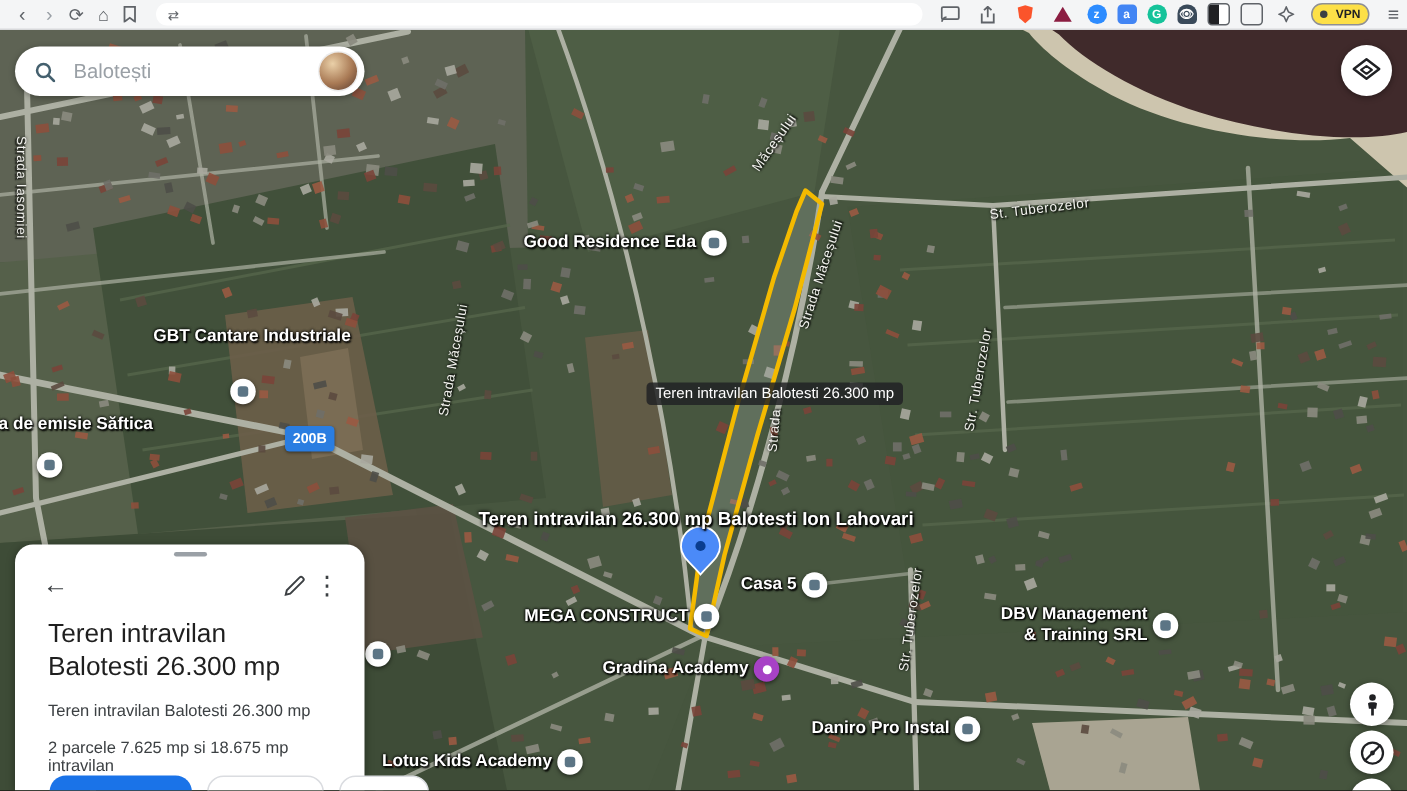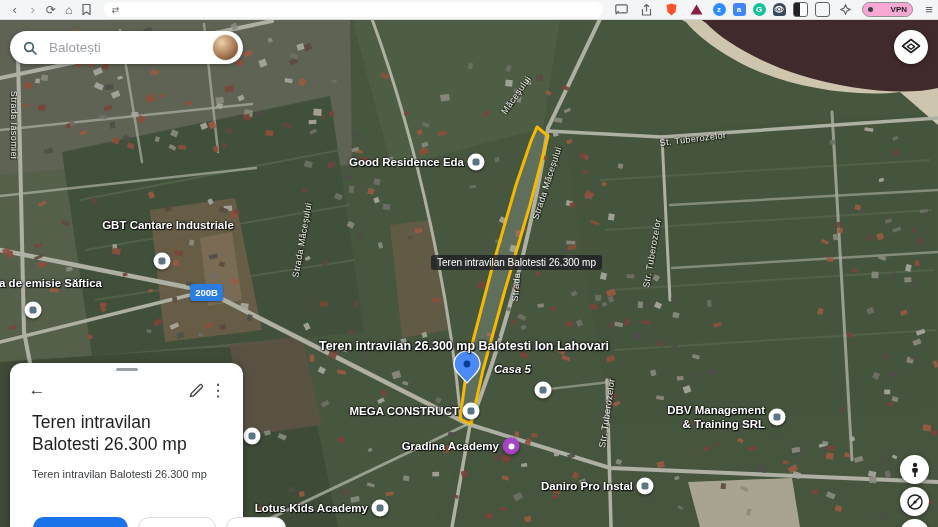--- a/index.html
+++ b/index.html
@@ -7,21 +7,21 @@
 
   
   #topbar{position:absolute;left:0;top:0;width:938px;height:19px;background:#f4f5f6;border-bottom:1px solid #d8d9db;display:flex;align-items:center;z-index:30;}
   .tb-ic{width:18px;height:15px;display:flex;align-items:center;justify-content:center;color:#5f6368;font-size:12px;line-height:1;cursor:default;flex:0 0 auto;}
   .tb-ic svg{display:block;}
   #urlbar{margin-left:8px;width:520px;height:15px;background:#ffffff;border-radius:8px;display:flex;align-items:center;padding:0 8px;box-sizing:border-box;overflow:hidden;}
   #urlbar .site-ic{color:#5f6368;font-size:9px;margin-right:5px;flex:0 0 auto;}
   #url-text{font-size:9.5px;color:#202124;white-space:nowrap;overflow:hidden;text-overflow:ellipsis;}
   #tb-right{display:flex;align-items:center;margin-left:10px;gap:7px;}
   .ext{width:13px;height:13px;border-radius:3px;display:flex;align-items:center;justify-content:center;font-size:8px;font-weight:bold;color:#fff;flex:0 0 auto;}
-  #vpn-pill{height:13px;border:1.5px solid #8f9094;border-radius:8px;display:flex;align-items:center;padding:0 5px;gap:18px;background:#f9a8d4;text-align:center;}
+  #vpn-pill{height:13px;border:1.5px solid #8f9094;border-radius:8px;display:flex;align-items:center;padding:0 5px;gap:6px;background:#fde047;text-align:center;}
   #vpn-pill .dot{width:5px;height:5px;border-radius:50%;background:#3c4043;}
   #vpn-pill span{font-size:8px;font-weight:bold;color:#202124;}
 
   
   #map-wrap{position:absolute;left:0;top:19px;width:938px;height:508px;z-index:1;}
   #map-svg{display:block;}
   #overlays{position:absolute;left:0;top:0;width:938px;height:527px;z-index:2;pointer-events:none;}
   .poi{position:absolute;width:17px;height:17px;border-radius:50%;background:#fff;box-shadow:0 1px 3px rgba(0,0,0,.55);transform:translate(-50%,-50%);display:flex;align-items:center;justify-content:center;pointer-events:auto;}
   .poi .poi-dot{width:7px;height:7px;border-radius:2px;background:#5c7585;}
   .poi.lodging{background:#a742c6;}
@@ -536,21 +536,21 @@
       <div class="poi" style="left: 252px; top: 436px;">
         <span class="poi-dot"></span>
       </div>
       <div class="poi" style="left: 471px; top: 411px;">
         <span class="poi-dot"></span>
       </div>
       <div class="poi-label" style="left: 459px; top: 411px;">MEGA CONSTRUCT</div>
       <div class="poi" style="left: 543px; top: 390px;">
         <span class="poi-dot"></span>
       </div>
-      <div class="poi-label" style="left: 531px; top: 369px; font-style: italic;">Casa 5</div>
+      <div class="poi-label" style="left: 531px; top: 390px;">Casa 5</div>
       <div class="poi lodging" style="left: 511px; top: 446px;">
         <span class="poi-dot"></span>
       </div>
       <div class="poi-label" style="left: 499px; top: 446px;">Gradina Academy</div>
       <div class="poi" style="left: 777px; top: 417px;">
         <span class="poi-dot"></span>
       </div>
       <div class="poi-label" style="left: 765px; top: 417px;">DBV Management
 &amp; Training SRL</div>
       <div class="poi" style="left: 645px; top: 486px;">
@@ -672,20 +672,21 @@
       <div class="spacer"></div>
       <div class="p-ic">
         <svg width="15" height="15" viewBox="0 0 15 15">
             <path d="M1.5,13.5 L2.2,10.5 L10.8,1.9 A1.3,1.3 0 0 1 12.6,1.9 L13.1,2.4 A1.3,1.3 0 0 1 13.1,4.2 L4.5,12.8 Z" fill="none" stroke="#3c4043" stroke-width="1.3"></path>
           </svg>
       </div>
       <div class="p-ic" style="margin-right:-8px">⋮</div>
     </div>
     <div id="panel-title">Teren intravilan Balotesti 26.300 mp</div>
     <div id="panel-desc">Teren intravilan Balotesti 26.300 mp</div>
+    <div id="panel-detail">2 parcele 7.625 mp si 18.675 mp intravilan</div>
     <div id="panel-actions">
       <button class="pill" id="btn-primary"></button>
       <button class="pill" id="btn-sec1"></button>
       <button class="pill" id="btn-sec2"></button>
     </div>
   </div>
 
 </div>
 
 </body></html>

